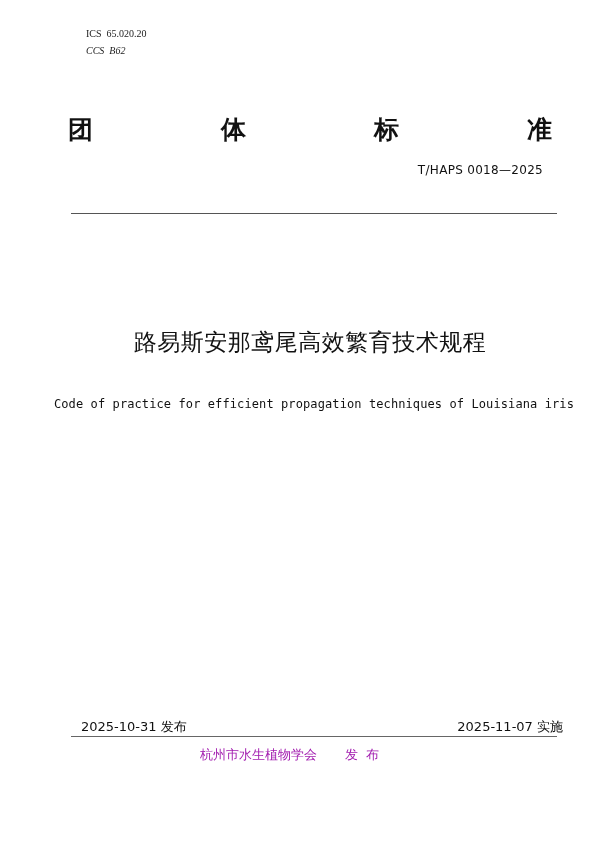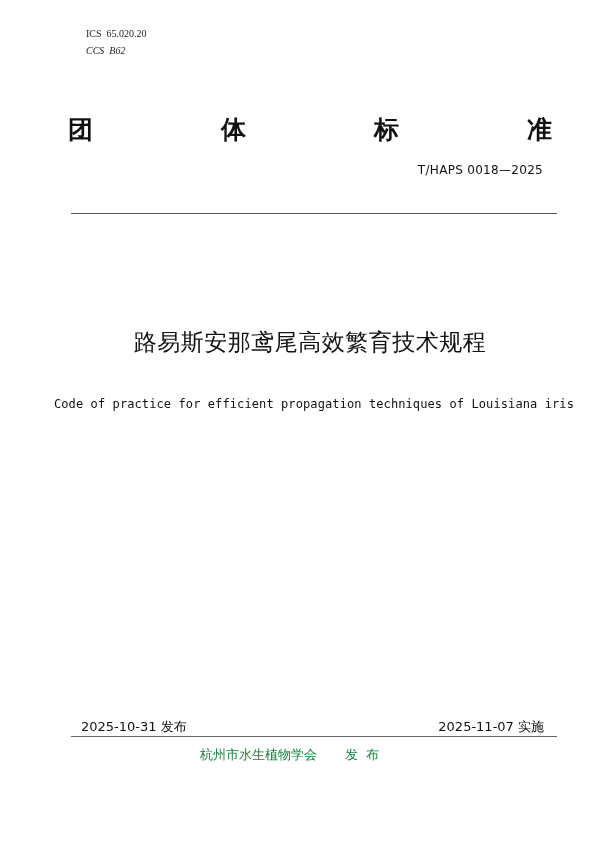--- a/index.html
+++ b/index.html
@@ -82,28 +82,28 @@
       letter-spacing: 0.1px;
     }
 
     .date {
       top: 719px;
       font-size: 13px;
       line-height: 16px;
       color: #111;
     }
     #pub-date { left: 71px; margin-left: 10px; }
-    #impl-date { right: 56px; }
+    #impl-date { right: 37px; }
 
     #publisher-row {
       top: 747px;
       left: 200px;
       font-size: 13px;
       line-height: 16px;
-      color: #15803d;
+      color: #a21caf;
       white-space: pre;
     }
     #publisher-row .pub-action {
       margin-left: 28px;
       letter-spacing: 8px;
     }
   </style>
 </head>
 <body>
 

